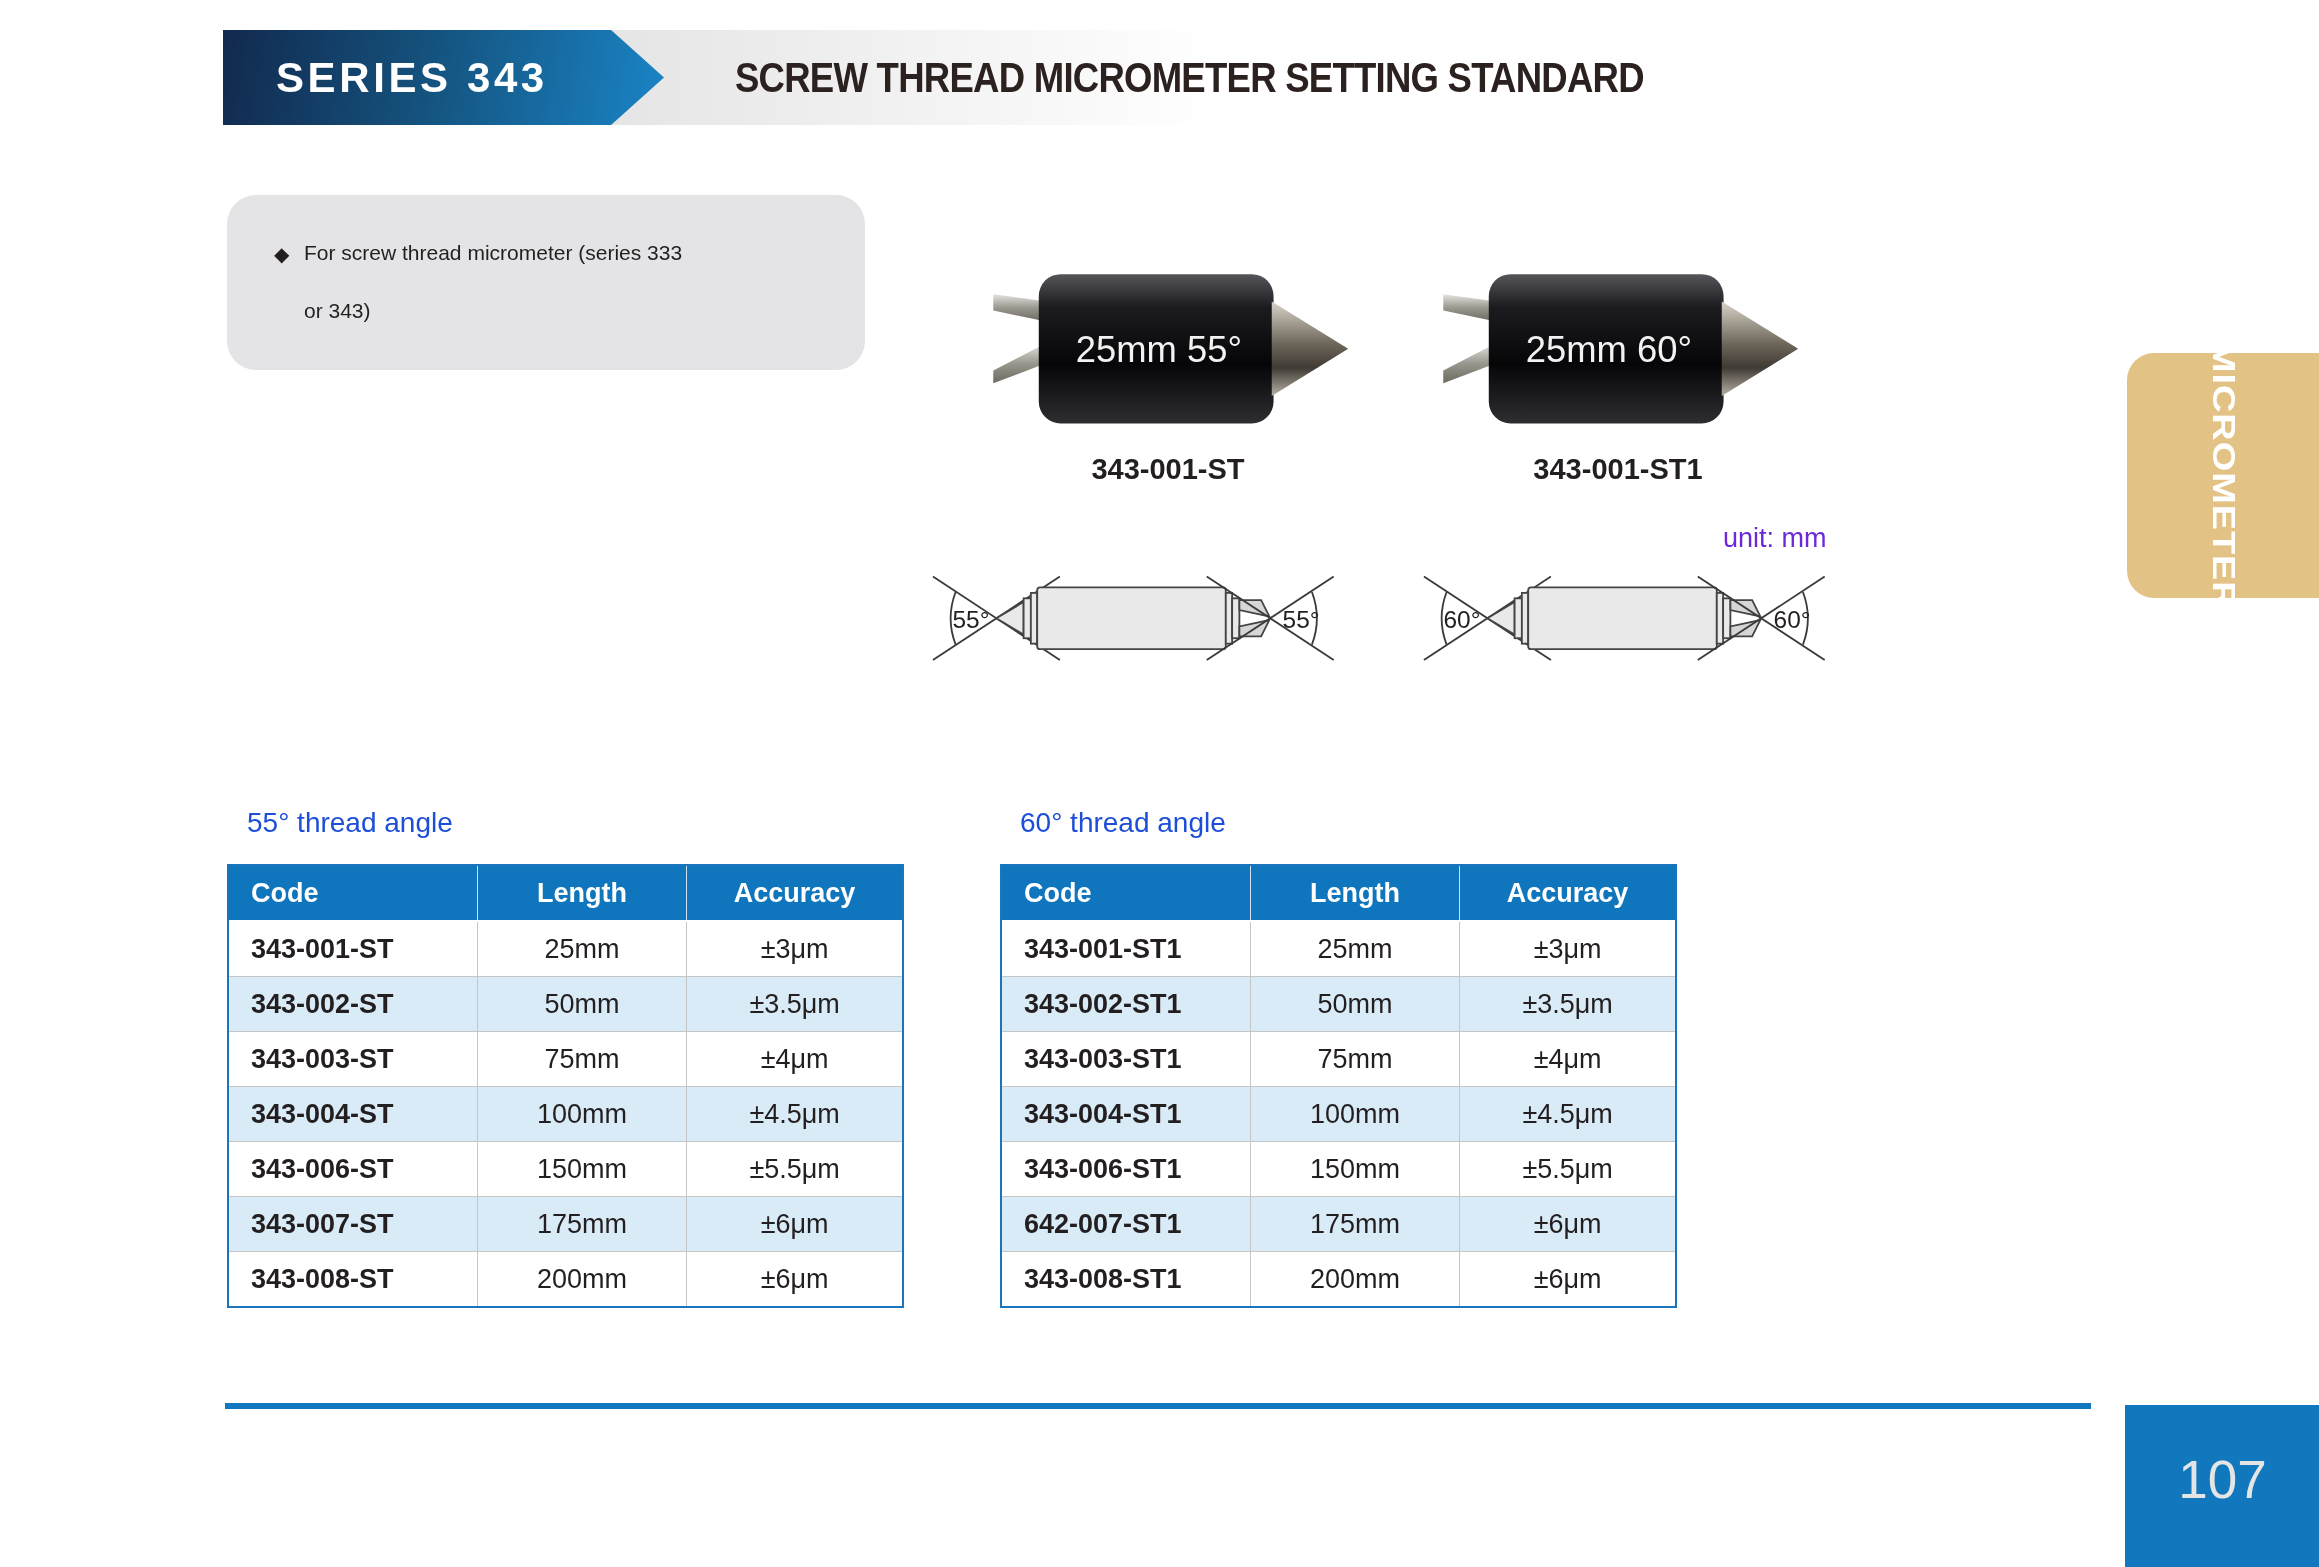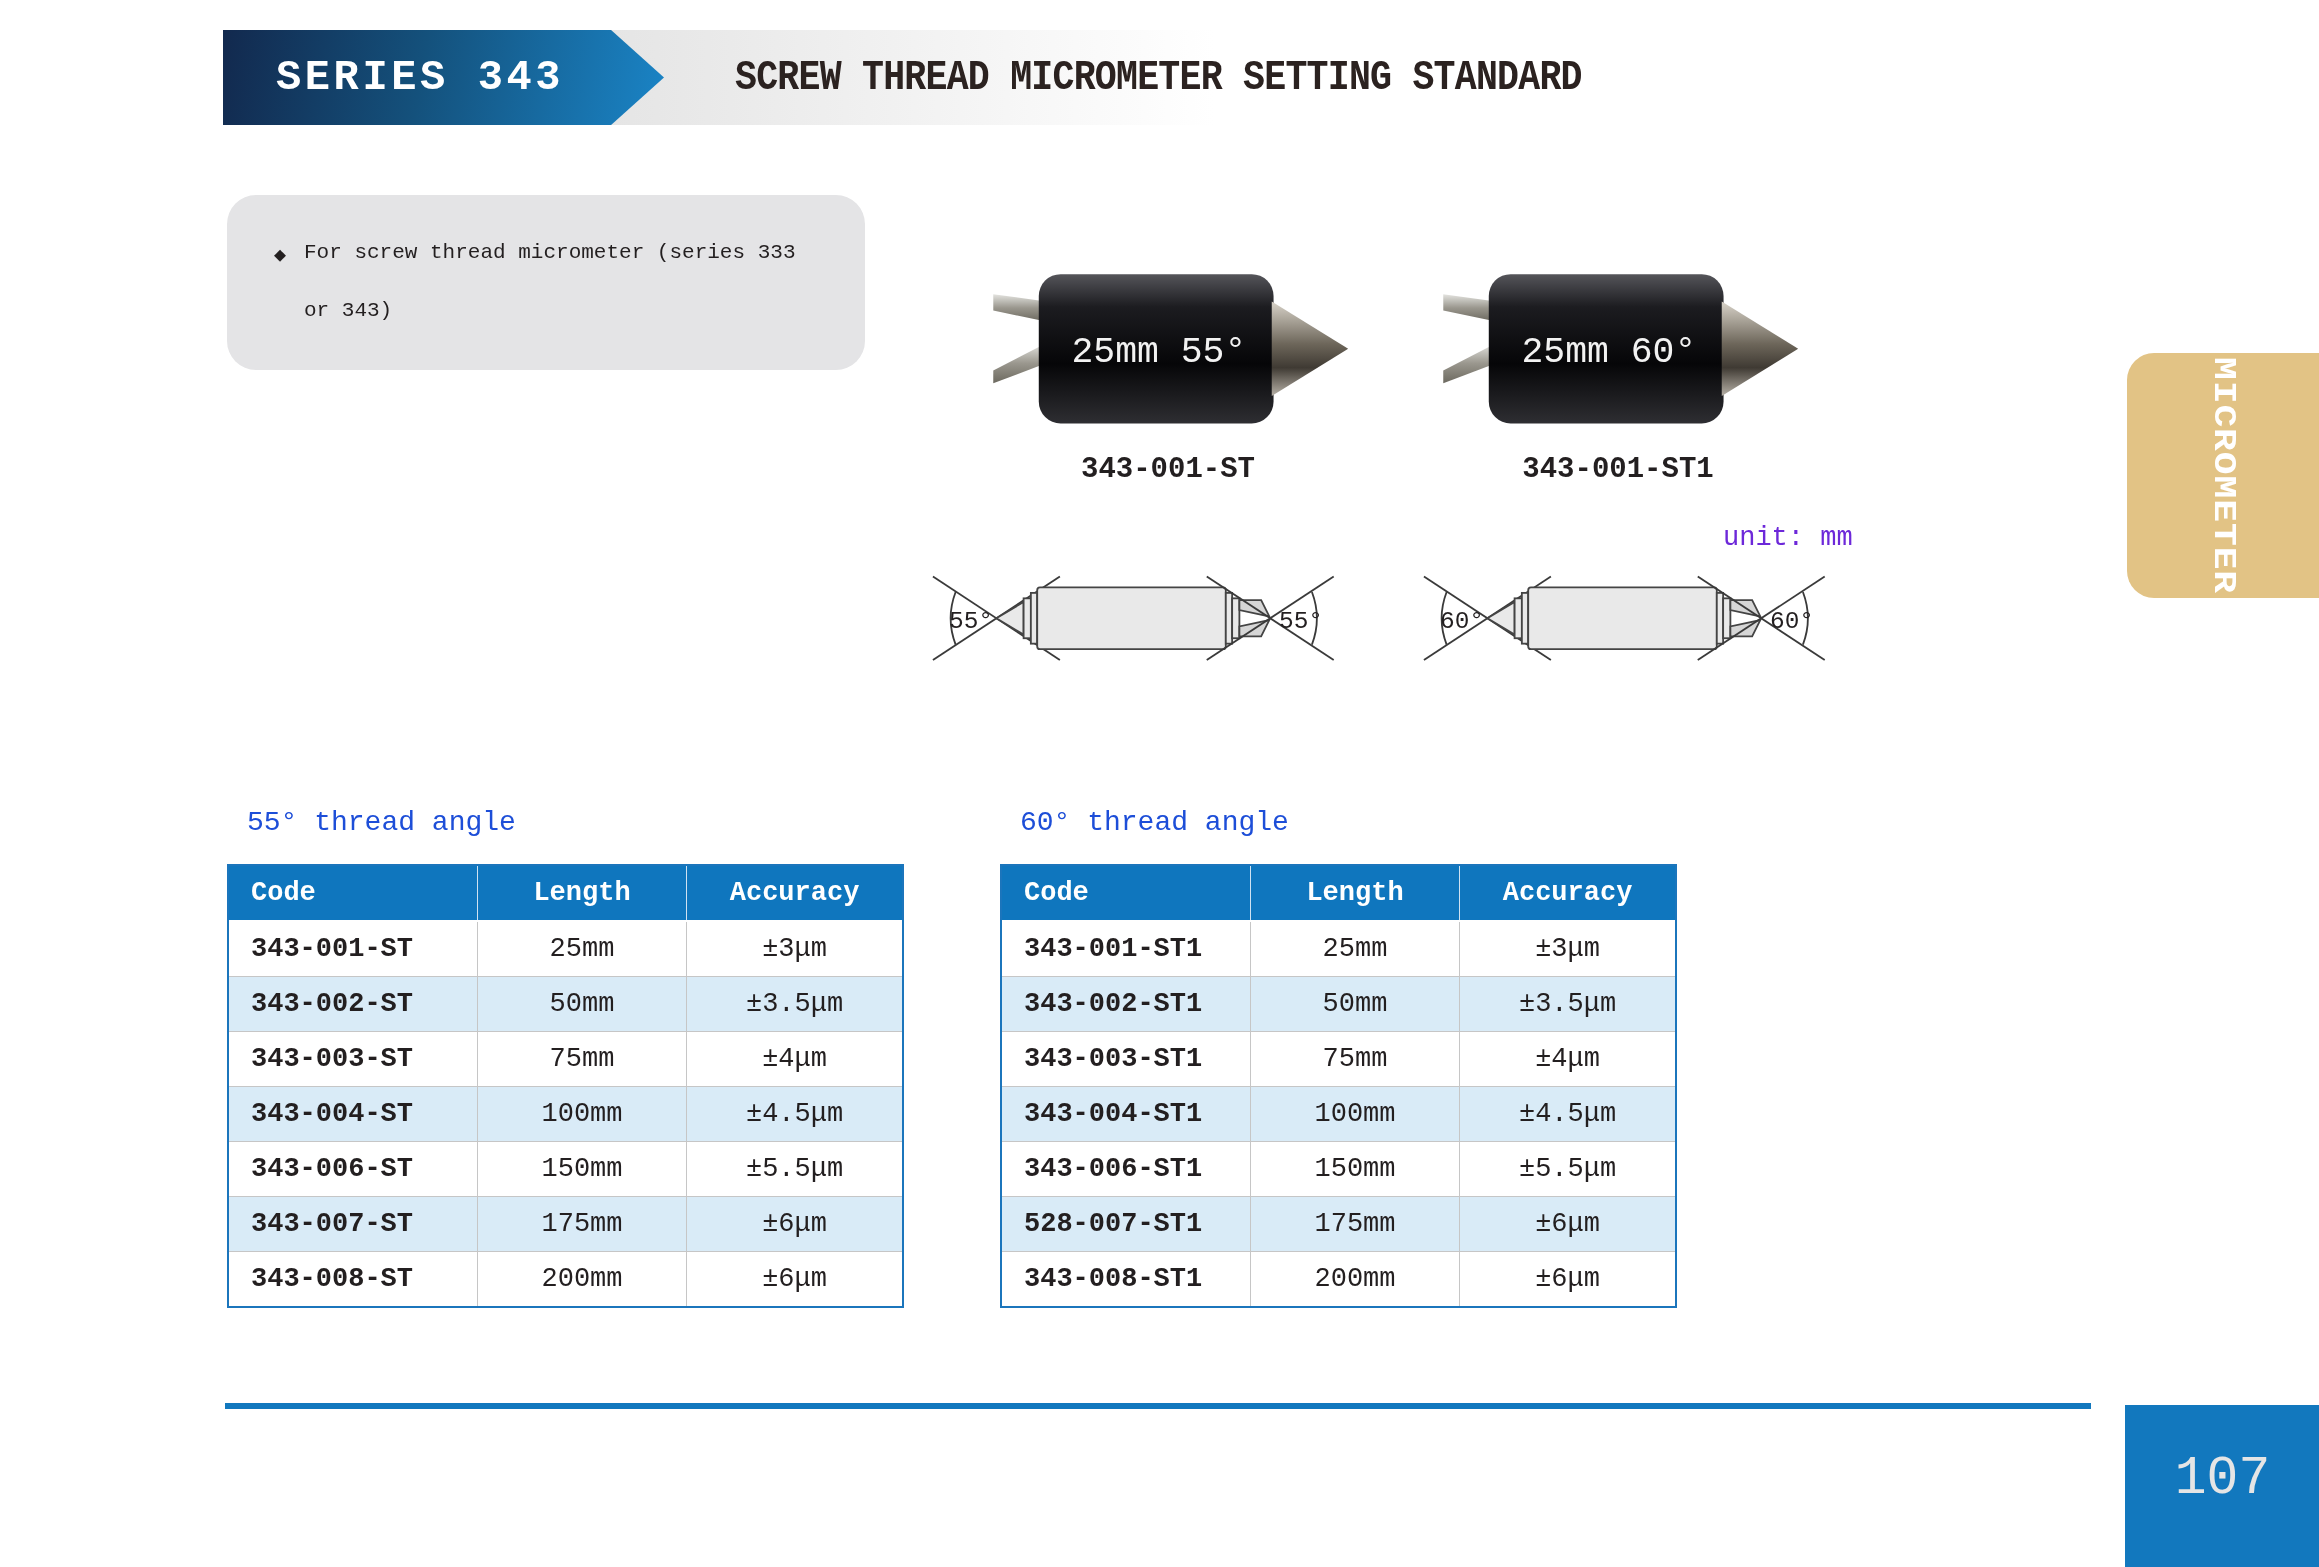--- a/index.html
+++ b/index.html
@@ -1,18 +1,18 @@
 <!DOCTYPE html>
 <html style="font-size:14.5px"><head>
 <meta charset="utf-8">
 <style>
   html,body{margin:0;padding:0;background:#ffffff;}
   #page{
     position:relative;width:2319px;height:1567px;background:#ffffff;overflow:hidden;
-    font-family:Liberation Mono, monospace;color:#231f20;
+    font-family:Liberation Sans, sans-serif;color:#231f20;
   }
   
   #header-band{position:absolute;left:223px;top:30px;width:1077px;height:95px;
     background:linear-gradient(90deg,#d6d6d6 0%,#e9e9e9 45%,#ffffff 92%);}
   #series-banner{position:absolute;left:223px;top:30px;width:441px;height:95px;
     background:linear-gradient(100deg,#12294e 0%,#14517c 45%,#1a84c6 100%);
     clip-path:polygon(0 0,88% 0,100% 50%,88% 100%,0 100%);
     display:flex;align-items:center;}
   #series-banner span{color:#ffffff;font-weight:bold;font-size:42px;letter-spacing:3.6px;padding-left:53px;}
   #page-title{position:absolute;left:735px;top:30px;height:95px;line-height:95px;
@@ -262,21 +262,21 @@
             <td>343-004-ST1</td>
             <td>100mm</td>
             <td>±4.5μm</td>
           </tr>
           <tr>
             <td>343-006-ST1</td>
             <td>150mm</td>
             <td>±5.5μm</td>
           </tr>
           <tr>
-            <td>528-007-ST1</td>
+            <td>642-007-ST1</td>
             <td>175mm</td>
             <td>±6μm</td>
           </tr>
           <tr>
             <td>343-008-ST1</td>
             <td>200mm</td>
             <td>±6μm</td>
           </tr>
         </tbody>
     </table>

